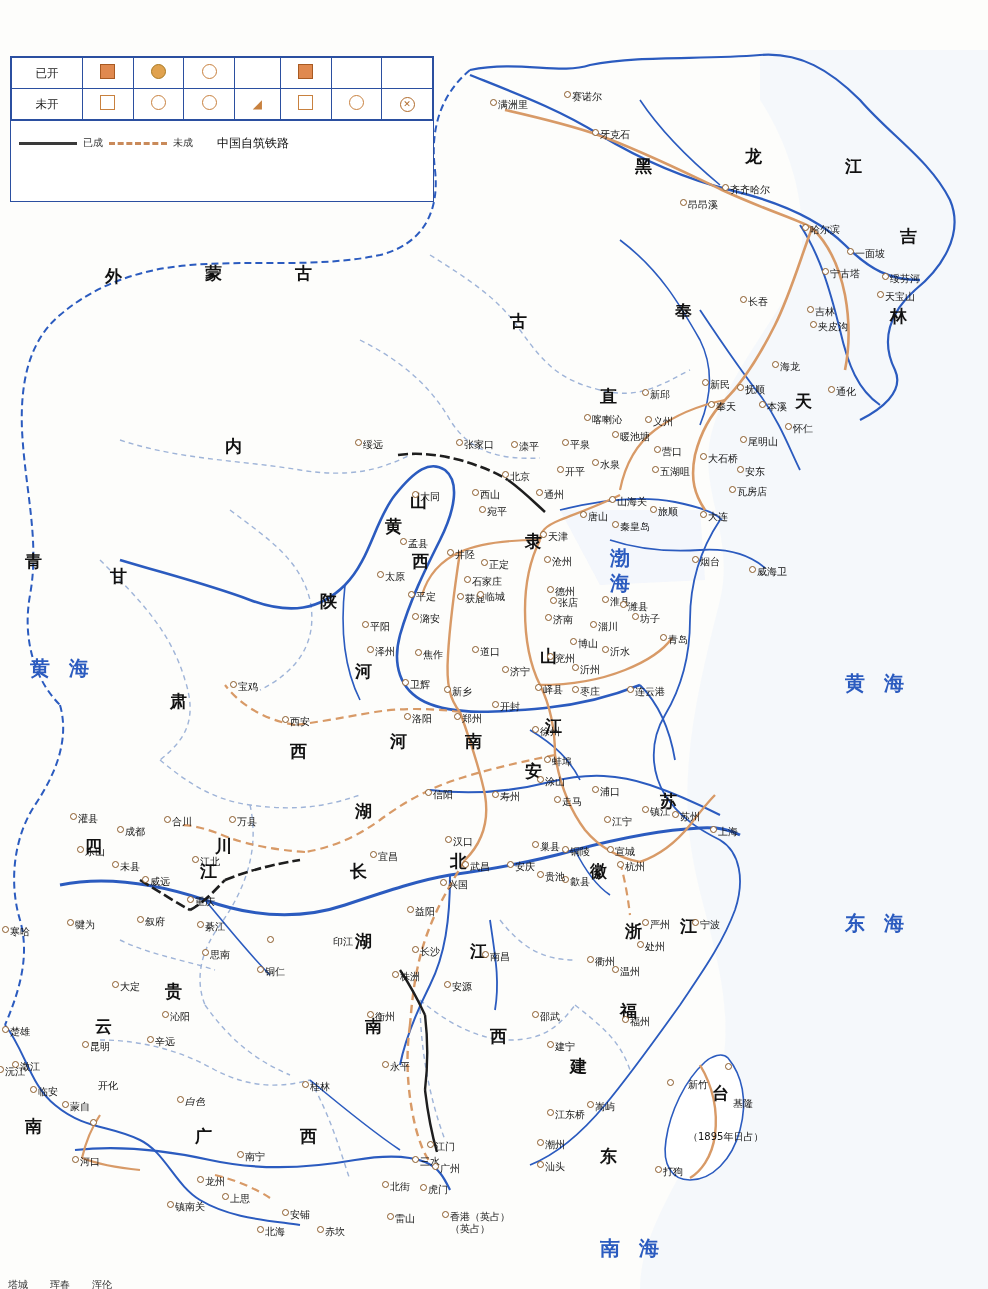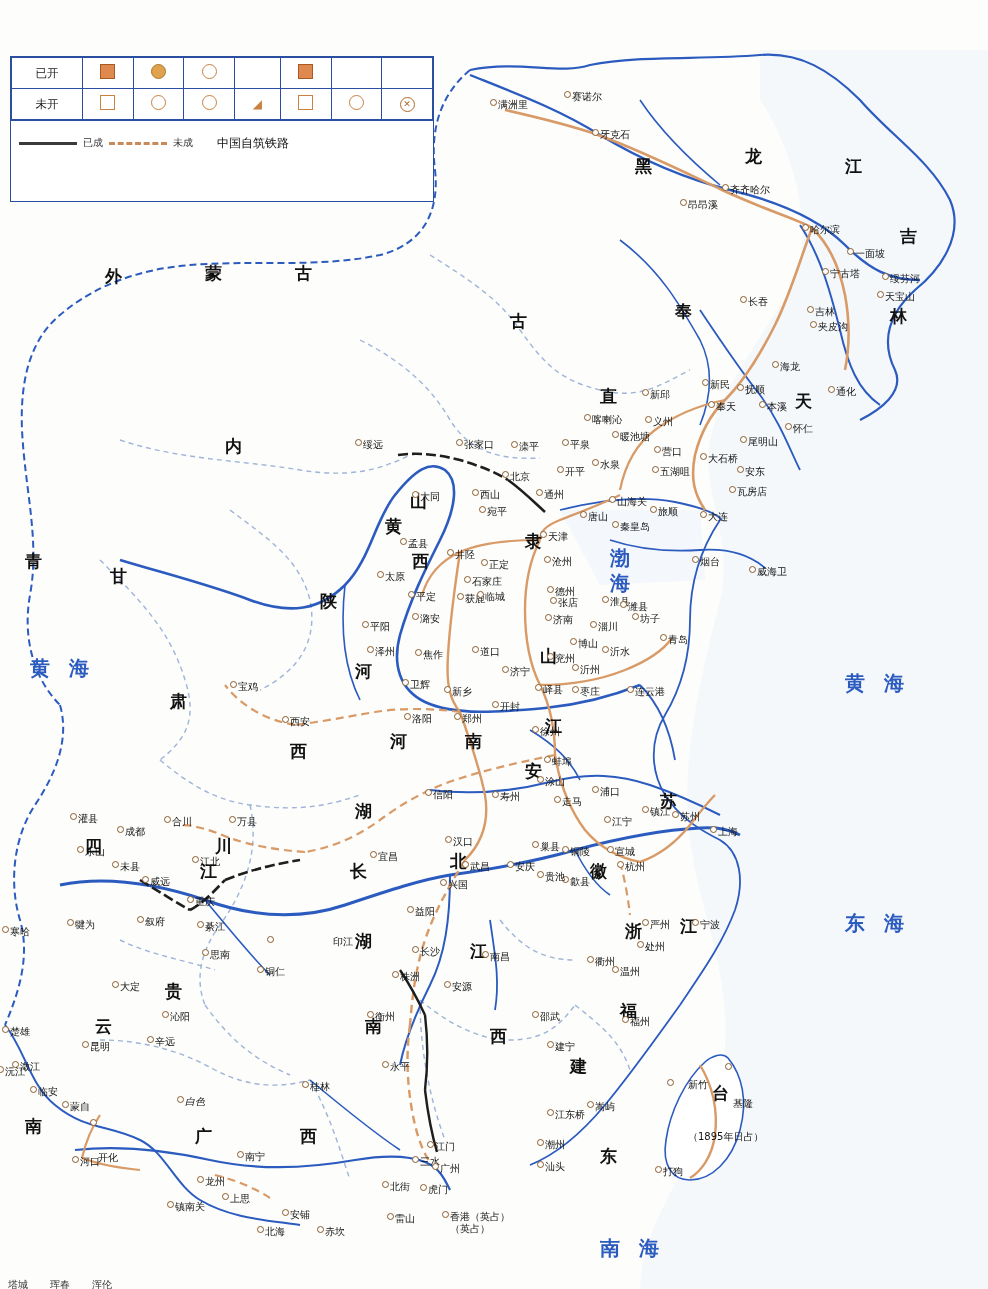--- a/index.html
+++ b/index.html
@@ -530,21 +530,21 @@
         <span class="city-label" style="left: 90px; top: 1000px;">昆明</span>
         <div class="city-dot" style="left: 2px; top: 986px;"></div>
         <span class="city-label" style="left: 10px; top: 985px;">楚雄</span>
         <div class="city-dot" style="left: 12px; top: 1021px;"></div>
         <span class="city-label" style="left: 20px; top: 1020px;">澂江</span>
         <div class="city-dot" style="left: 30px; top: 1046px;"></div>
         <span class="city-label" style="left: 38px; top: 1045px;">临安</span>
         <div class="city-dot" style="left: 62px; top: 1061px;"></div>
         <span class="city-label" style="left: 70px; top: 1060px;">蒙自</span>
         <div class="city-dot" style="left: 90px; top: 1079px;"></div>
-        <span class="city-label" style="left: 98px; top: 1111px;">开化</span>
+        <span class="city-label" style="left: 98px; top: 1039px;">开化</span>
         <div class="city-dot" style="left: 72px; top: 1116px;"></div>
         <span class="city-label" style="left: 80px; top: 1115px;">河口</span>
         <div class="city-dot" style="left: 237px; top: 1111px;"></div>
         <span class="city-label" style="left: 245px; top: 1110px;">南宁</span>
         <div class="city-dot" style="left: 197px; top: 1136px;"></div>
         <span class="city-label" style="left: 205px; top: 1135px;">龙州</span>
         <div class="city-dot" style="left: 222px; top: 1153px;"></div>
         <span class="city-label" style="left: 230px; top: 1152px;">上思</span>
         <div class="city-dot" style="left: 167px; top: 1161px;"></div>
         <span class="city-label" style="left: 175px; top: 1160px;">镇南关</span>

